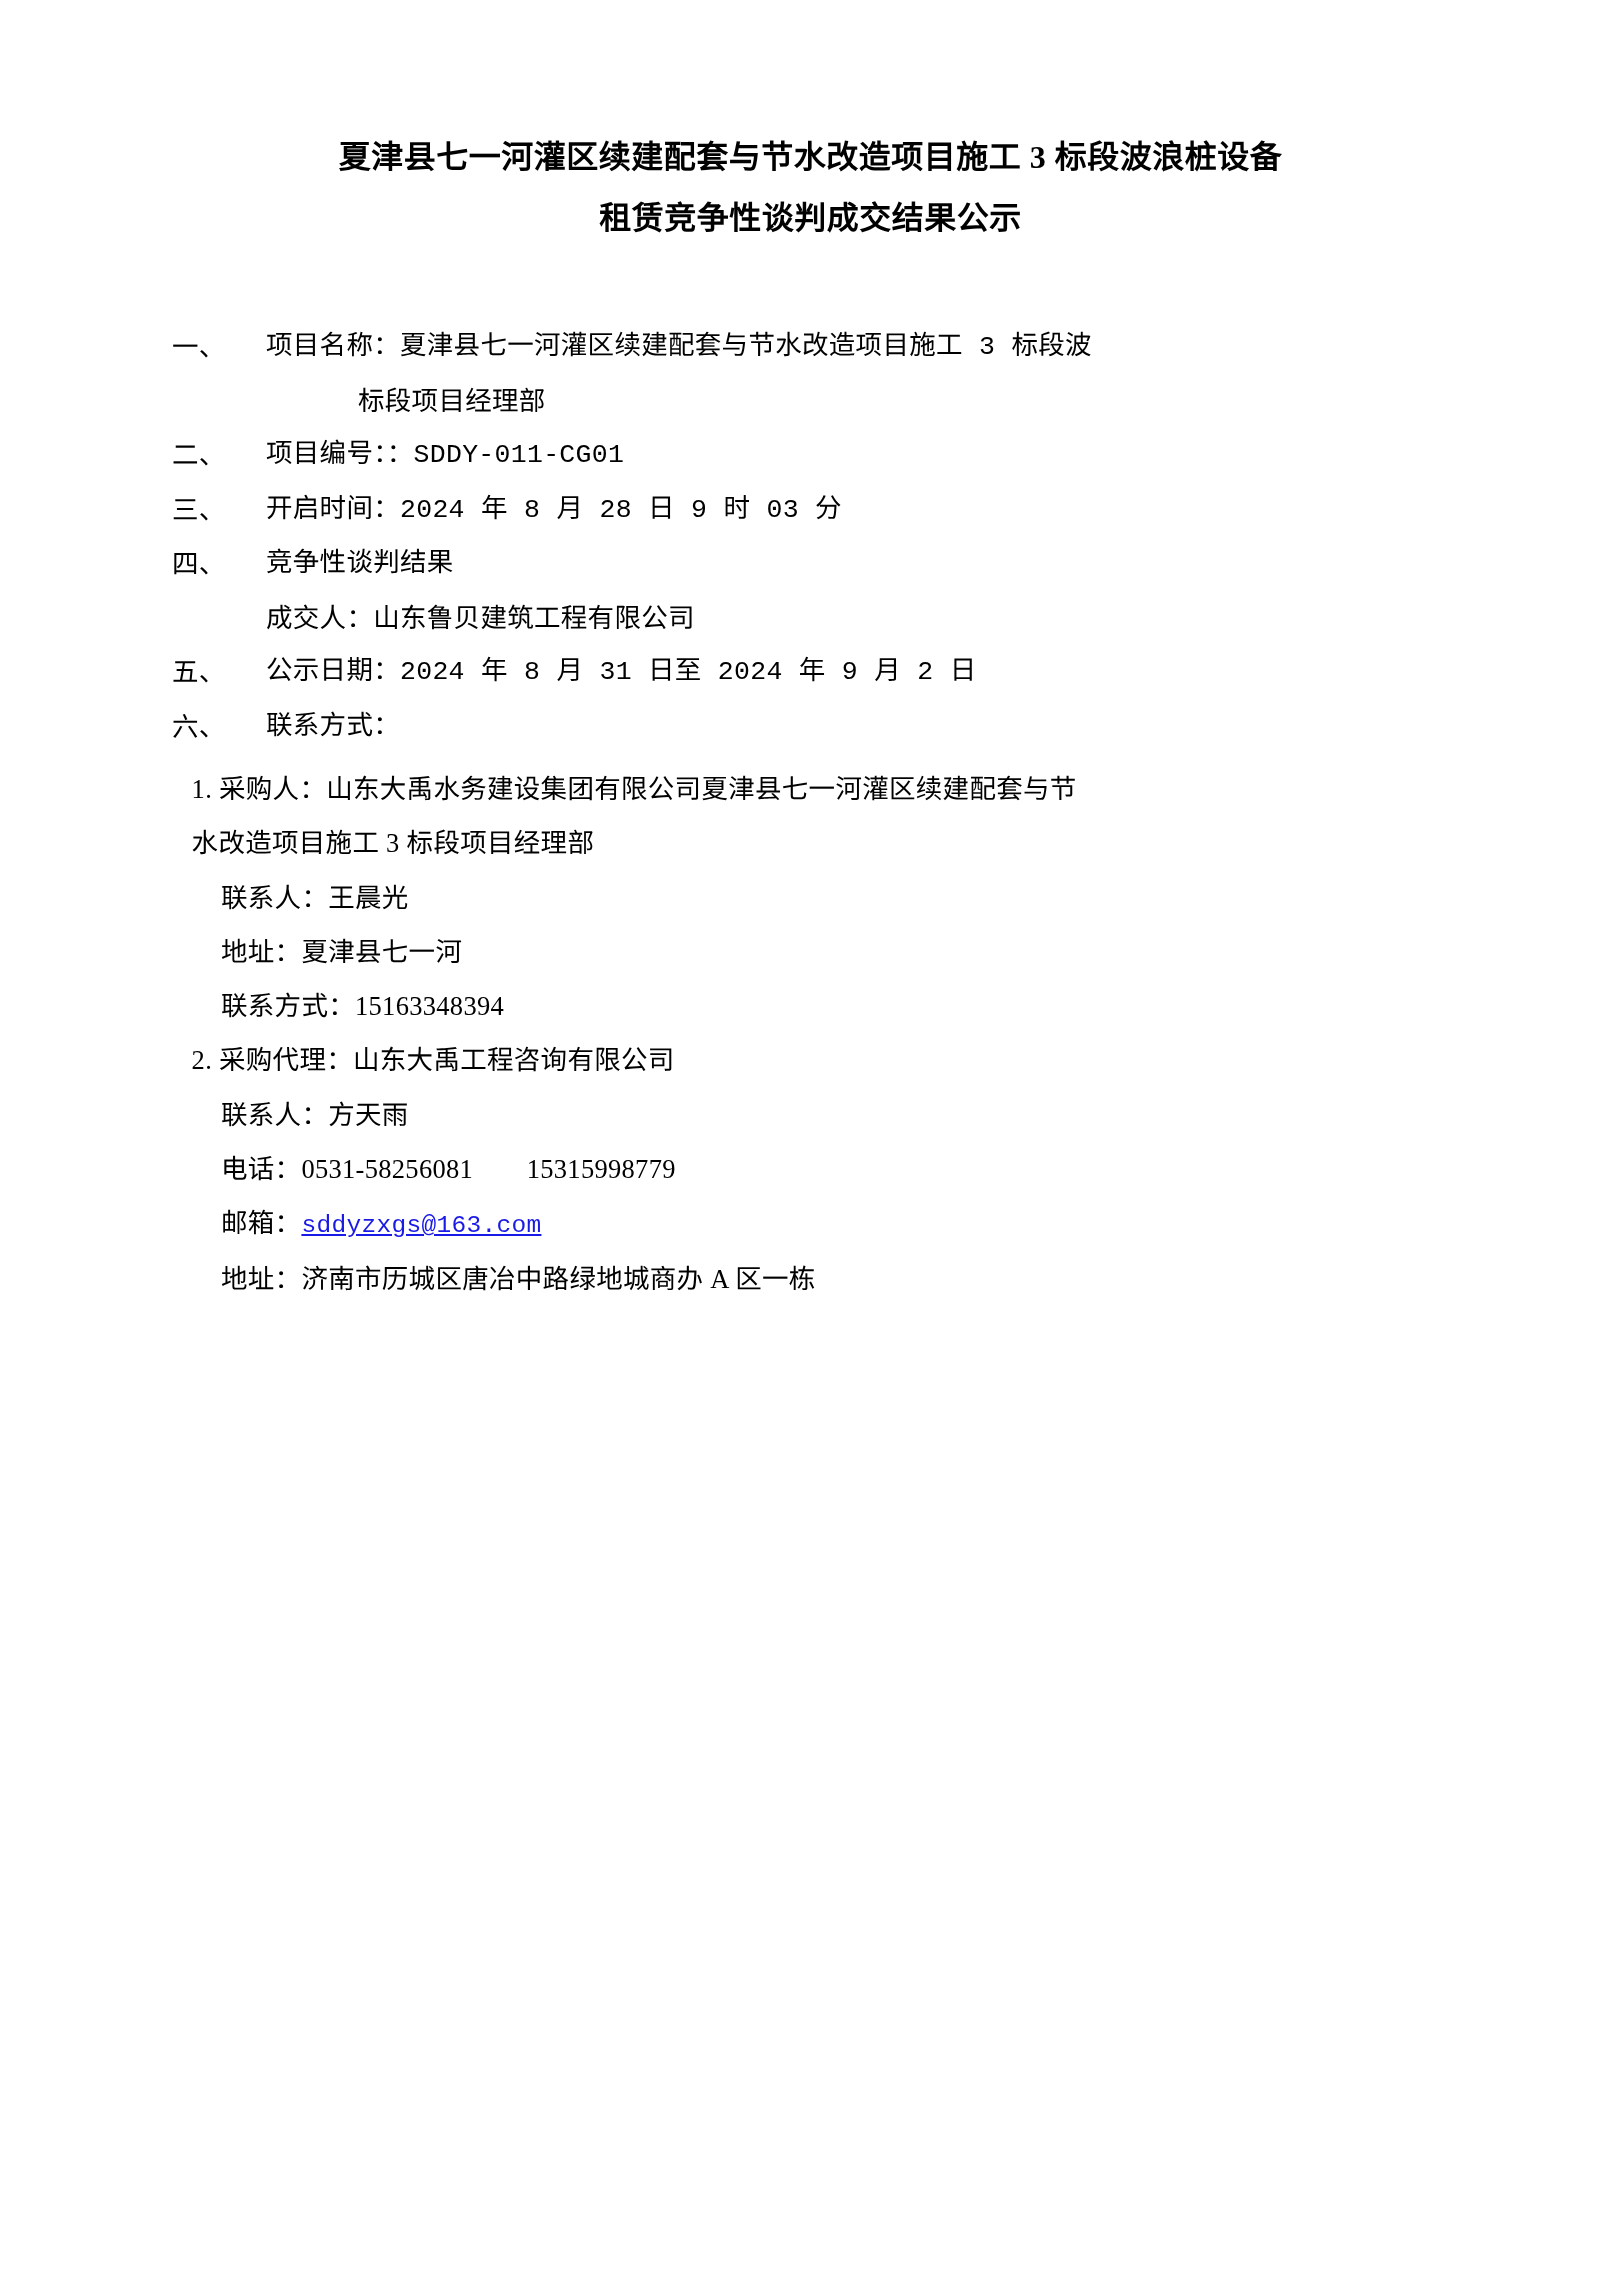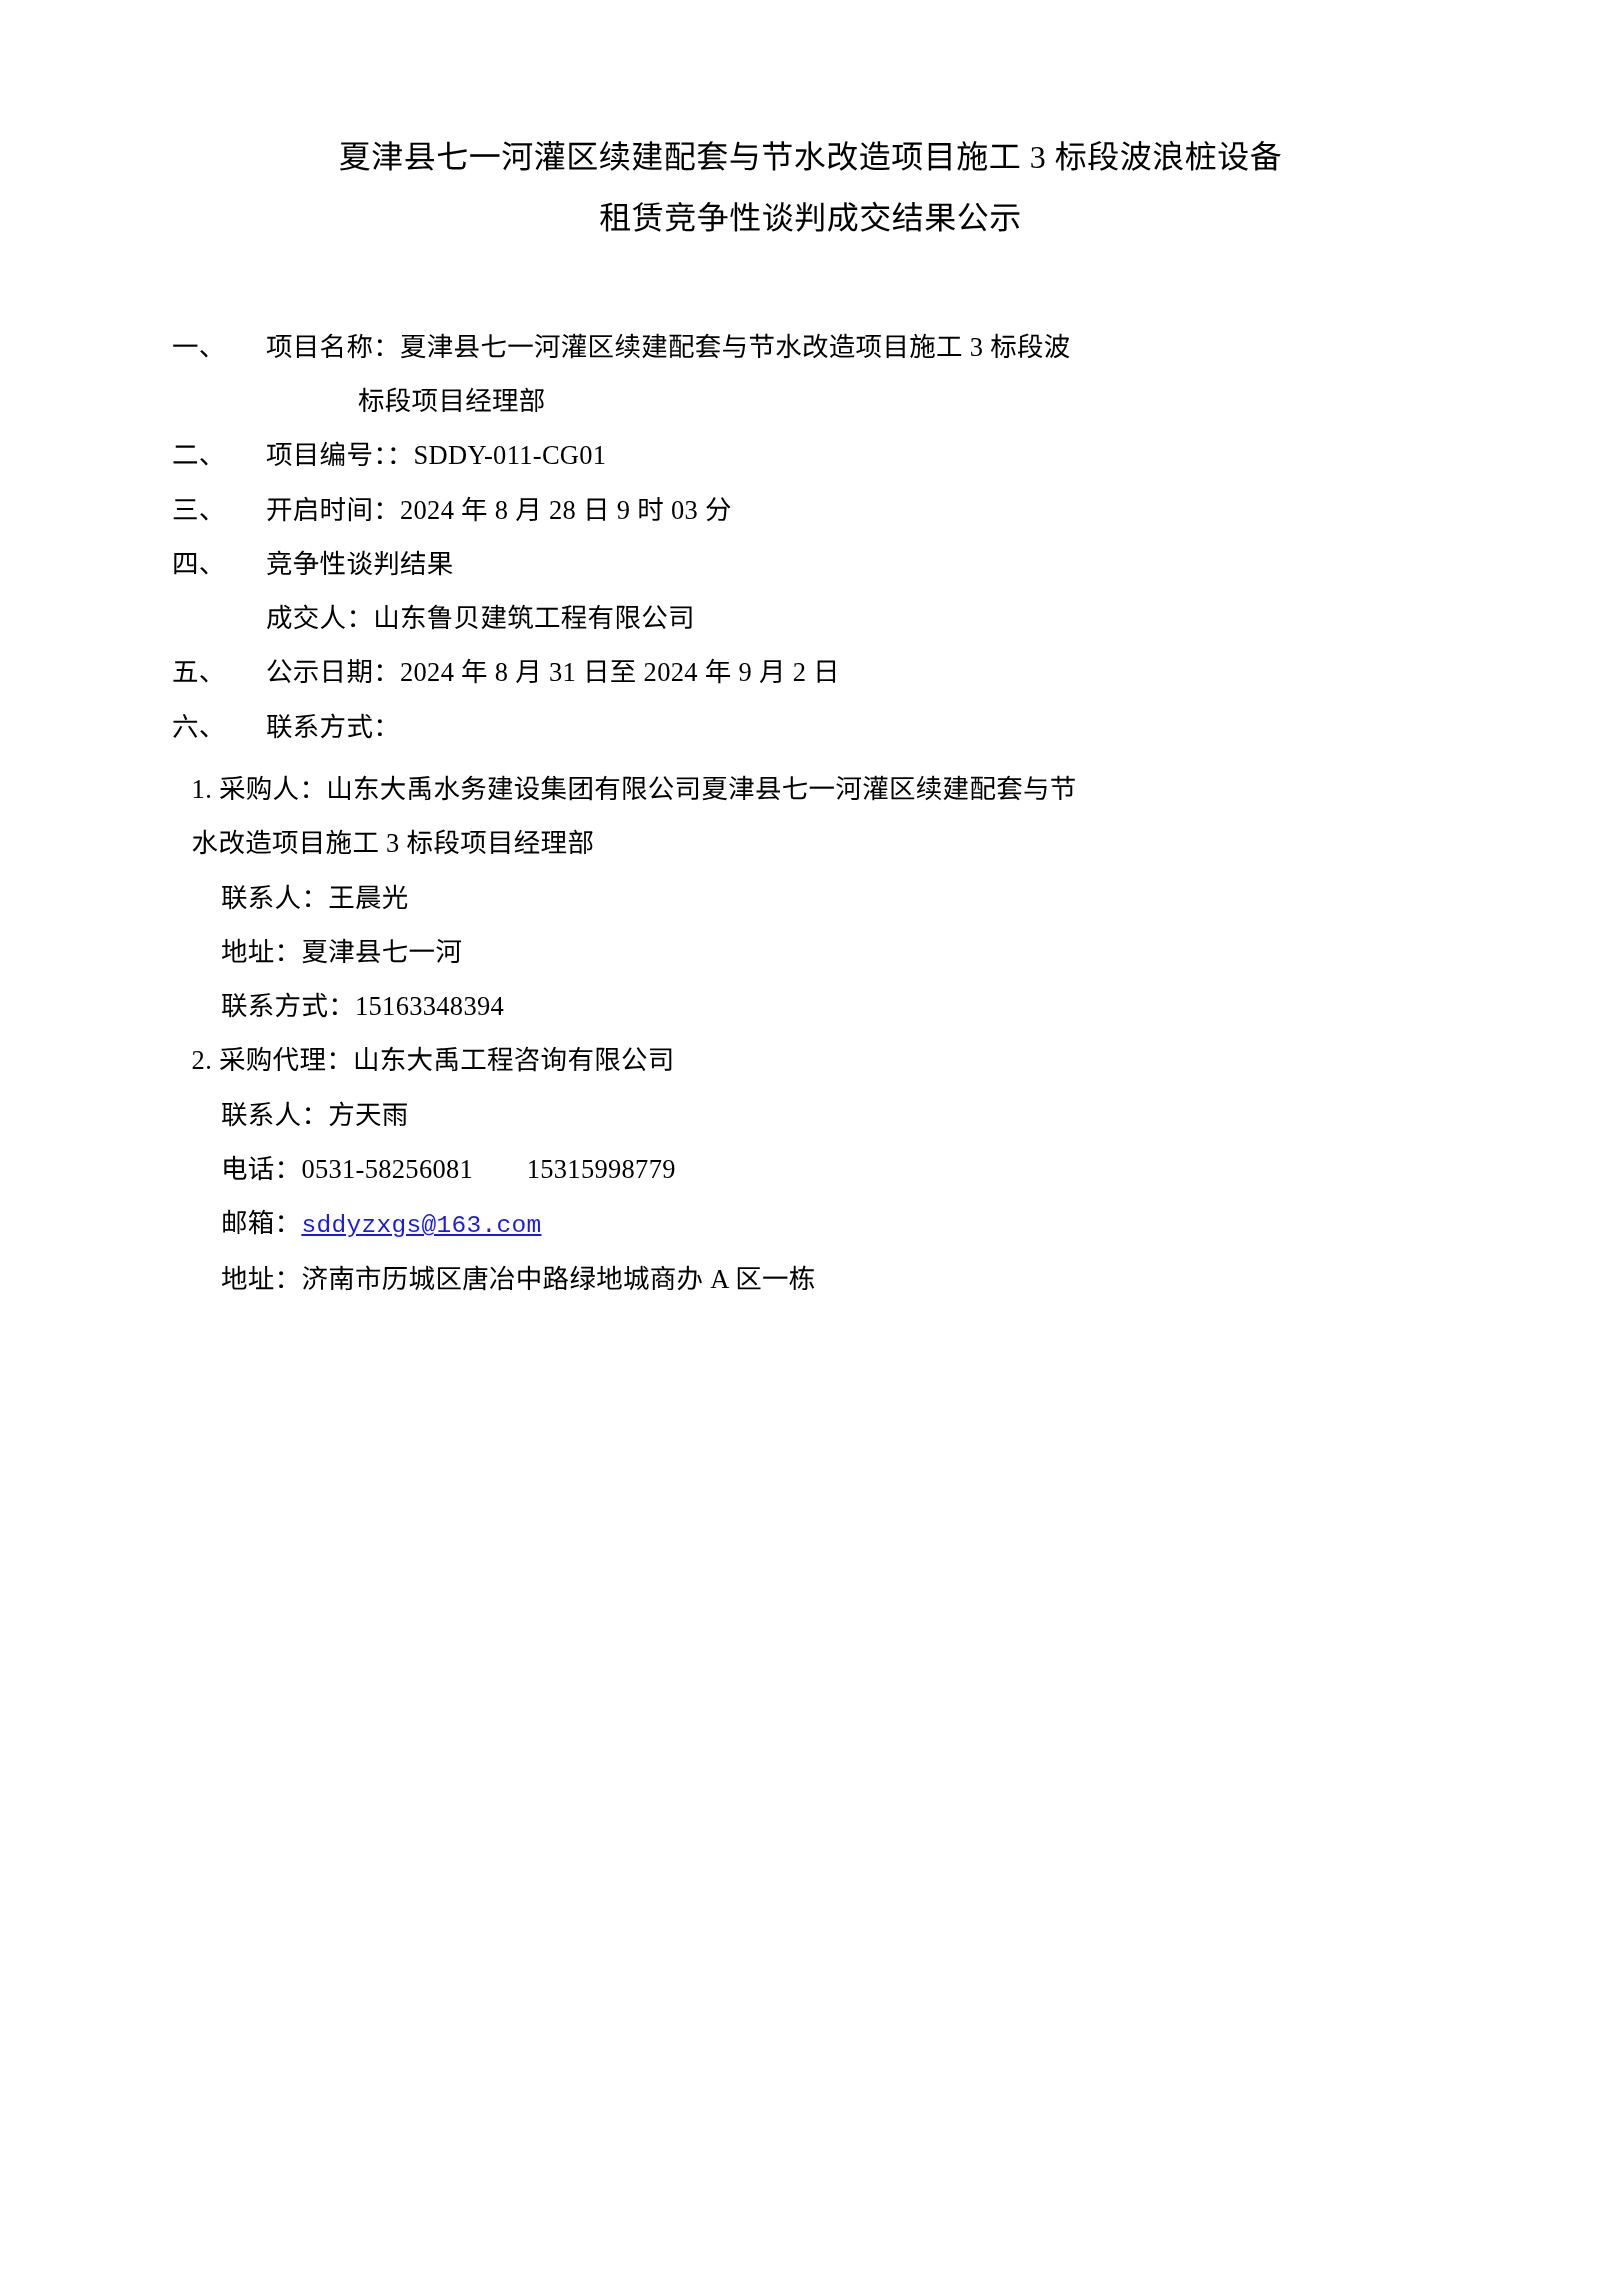--- a/index.html
+++ b/index.html
@@ -18,21 +18,21 @@
   .page {
     box-sizing: border-box;
     width: 1621px;
     height: 2293px;
     padding: 127px 172px 0 172px;
     position: relative;
   }
   .doc-title {
     text-align: center;
     font-size: 32px;
-    font-weight: normal;
+    font-weight: bold;
     line-height: 1.9;
     letter-spacing: 0.5px;
     margin: 0;
     padding: 0 19.6px;
   }
   .title-line {
     display: block;
   }
   .spacer-after-title {
     height: 71px;
@@ -45,20 +45,21 @@
   .num-item {
     display: flex;
     align-items: flex-start;
   }
   .num-label {
     flex: 0 0 auto;
     width: 94px;
   }
   .num-body {
     flex: 1 1 auto;
+    font-family: Liberation Mono, monospace;
   }
   .cont-line {
     padding-left: 186px;
   }
   .sub-line {
     padding-left: 94px;
   }
   .plain-line {
     padding-left: 19.6px;
   }

